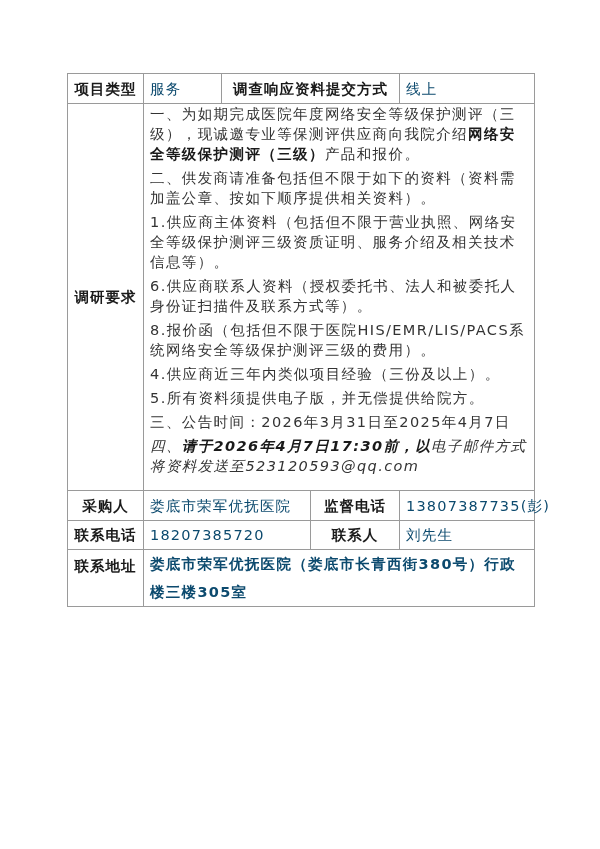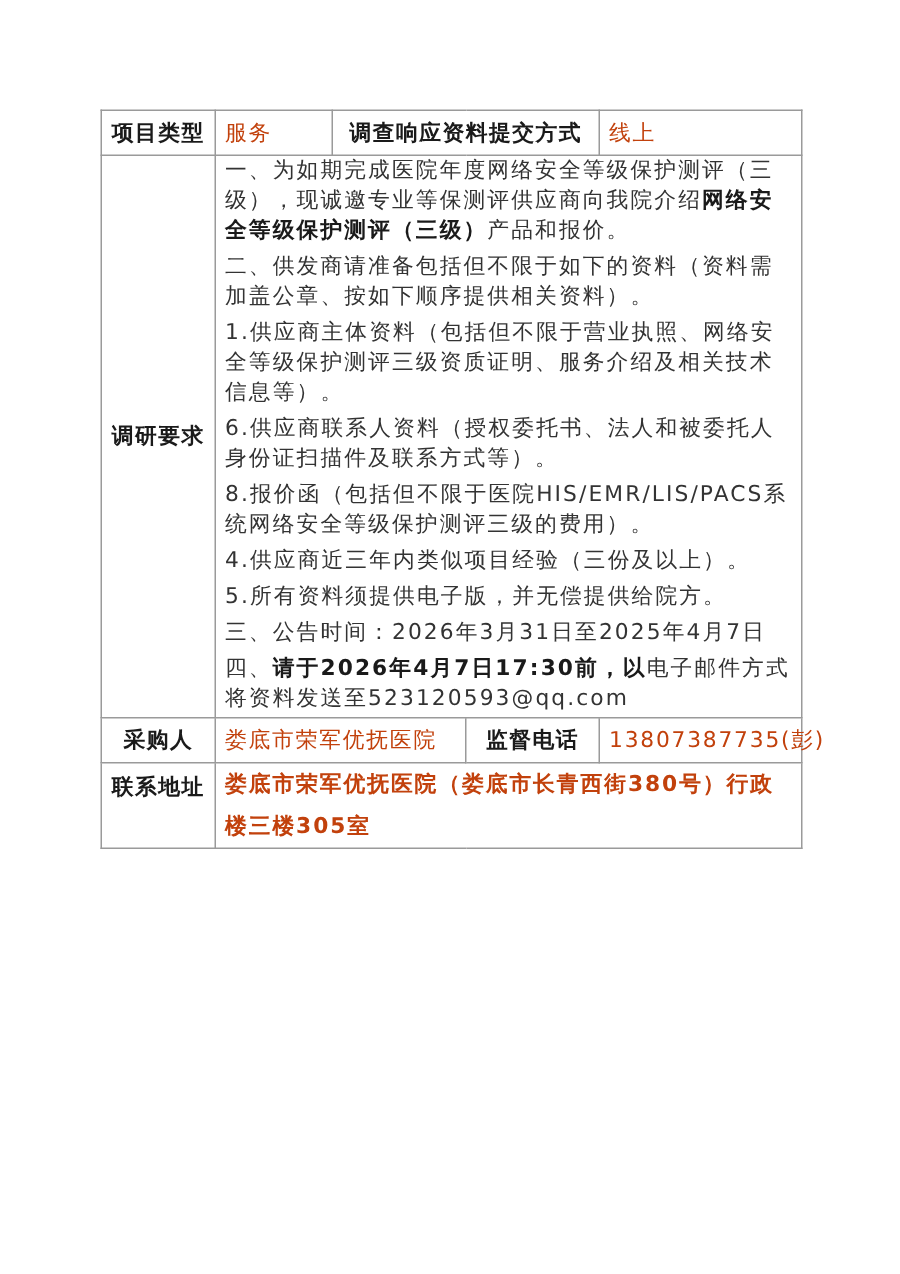--- a/index.html
+++ b/index.html
@@ -4,24 +4,24 @@
 <style>
   html, body { margin: 0; padding: 0; background: #ffffff; }
   body { width: 600px; height: 849px; position: relative; overflow: hidden;
          font-family: "DejaVu Sans", "Liberation Sans", sans-serif; color: #2a2a2a; }
   .page { position: absolute; left: 0; top: 0; width: 564px; height: 849px; background: #fff; }
   table.form { position: absolute; left: 67px; top: 73px; width: 467px;
                border-collapse: collapse; table-layout: fixed; }
   table.form td { border: 1.3px solid #9a9a9a; padding: 0 6px; vertical-align: middle;
                   font-size: 14.5px; line-height: 28px; }
   td.label { text-align: center; font-weight: bold; color: #1a1a1a; padding: 0 2px; letter-spacing: 1px; }
-  td.value { color: #c2410c; letter-spacing: 1.2px; }
+  td.value { color: #0c4a6e; letter-spacing: 1.2px; }
   td.req { padding: 8px 6px 6px 8px; }
   td.req p { margin: 0 0 4px 0; line-height: 20px; letter-spacing: 1.4px; color: #333; }
-  td.req p.tight { margin-bottom: 2px; }
+  td.req p.tight { margin-bottom: 14px; font-style: italic; }
   .b { font-weight: bold; color: #1a1a1a; }
   td.addr { line-height: 30px; padding-top: 2px; padding-bottom: 2px; letter-spacing: 1.3px; font-weight: bold; }
 </style>
 </head>
 <body>
 
 <div class="page">
   <table class="form">
     <colgroup>
       <col style="width:76px">
@@ -54,20 +54,26 @@
       </td>
     </tr>
 
     <tr style="height:30px">
       <td class="label">采购人</td>
       <td class="value" colspan="2">娄底市荣军优抚医院</td>
       <td class="label">监督电话</td>
       <td class="value">13807387735(彭)</td>
     </tr>
 
+    <tr style="height:28px">
+      <td class="label">联系电话</td>
+      <td class="value" colspan="2">18207385720</td>
+      <td class="label">联系人</td>
+      <td class="value">刘先生</td>
+    </tr>
 
     <tr>
       <td class="label" style="vertical-align:top; padding-top:2px;margin-left:36px;">联系地址</td>
       <td class="value addr" colspan="4">娄底市荣军优抚医院（娄底市长青西街380号）行政楼三楼305室</td>
     </tr>
   </tbody>
     </table>
 </div>
 
 </body></html>

